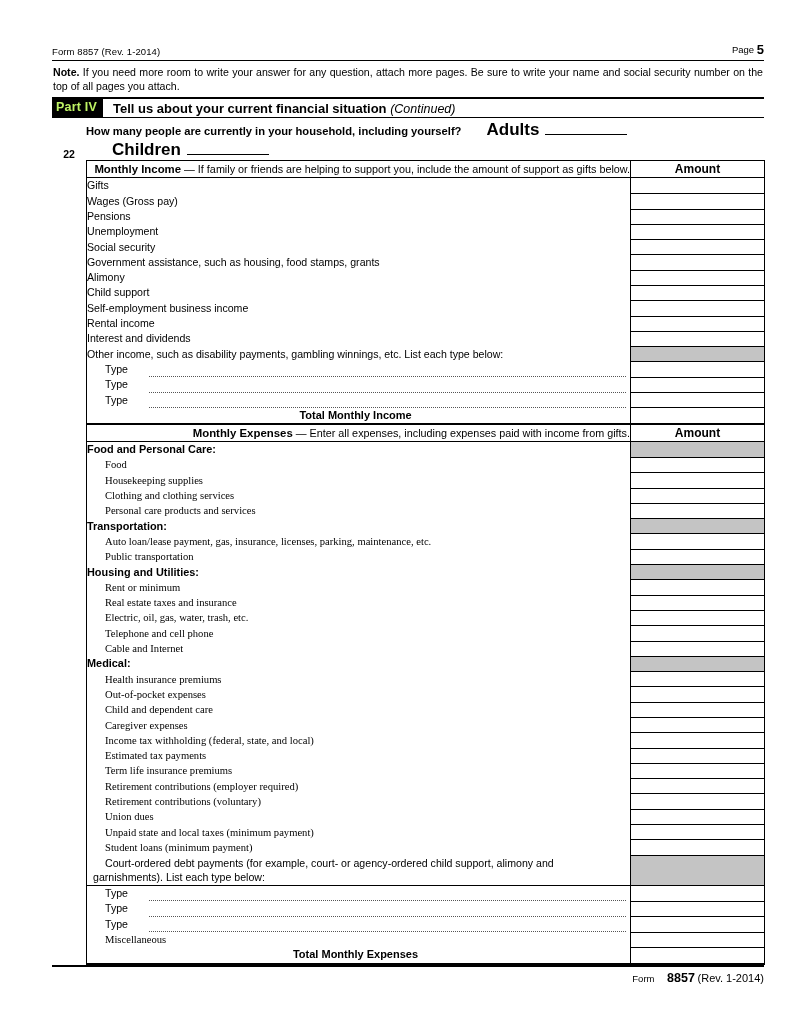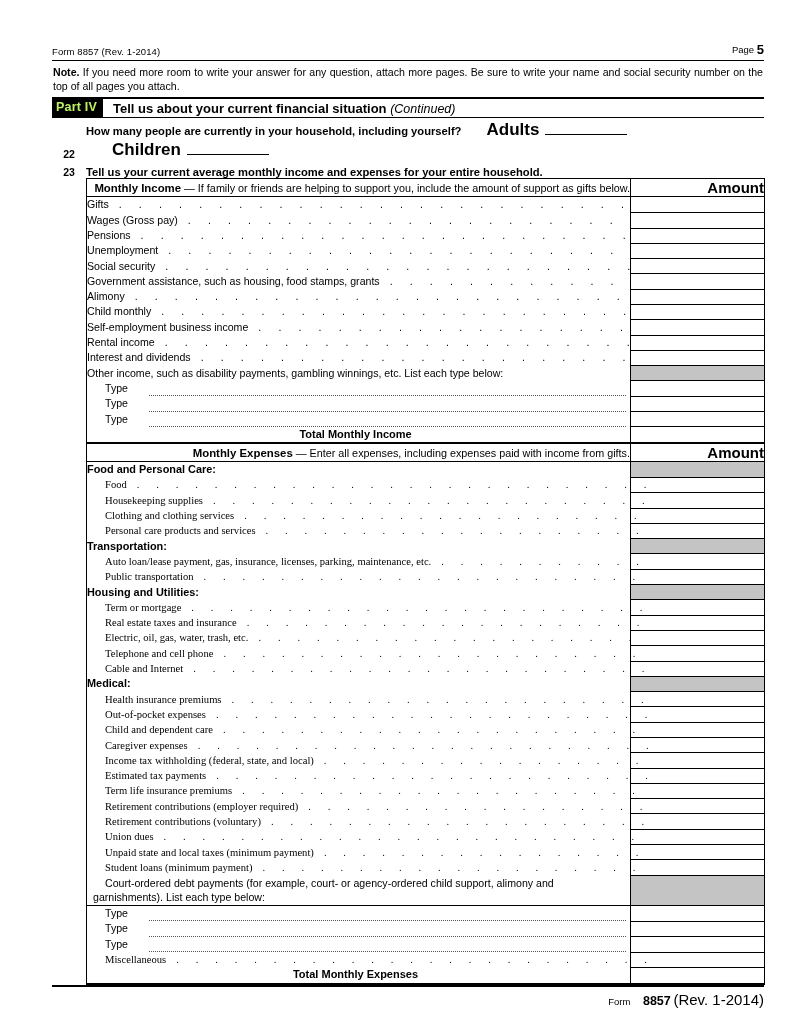--- a/index.html
+++ b/index.html
@@ -146,34 +146,35 @@
     box-sizing: border-box;
     white-space: nowrap;
     text-align: right;
   }
   .banner-desc b { font-weight: bold; font-size: 11.4px; }
   .banner-amt {
     border-right: 1.1px solid #000;
     border-top: 1.3px solid #000;
     border-bottom: 1.1px solid #000;
     height: 17px;
-    text-align: right;
+    text-align: center;
     font-weight: bold;
-    font-size: 15px;
+    font-size: 12px;
     box-sizing: border-box;
   }
 
   
   .leader {
     display: flex;
     align-items: flex-start;
     width: 100%;
     height: 15.3px;
     line-height: 15.3px;
     overflow: hidden;
+    flex-direction: column;
   }
   .leader .lbl { white-space: nowrap; }
   .leader .dots {
     flex: 1 1 auto;
     overflow: hidden;
     white-space: nowrap;
     letter-spacing: 7.1px;
     font-size: 10.6px;
     padding-left: 10px;
     color: #000;
@@ -226,21 +227,21 @@
   .twoline-desc span { display: block; }
 
   
   .bottom-rule { border-top: 2.2px solid #000; margin-top: 0px; }
   .footer {
     text-align: right;
     font-size: 9.5px;
     padding-top: 4px;
   }
   .footer b { font-size: 12.5px; font-weight: bold; margin-left: 10px; }
-  .footer i { font-style: normal; font-size: 15px; }
+  .footer i { font-style: normal; font-size: 11px; }
 </style>
 </head>
 <body>
 
 <div class="page">
   <div class="sheet">
 
     <div class="top-head">
       <div class="form-id">Form 8857 (Rev. 1-2014)</div>
       <div class="page-num">
@@ -269,24 +270,20 @@
           <span class="fld-label" style="margin-left:22px">Adults</span>
           <span class="blank-line blank-adults"></span>
         </span>
         <span class="inline-field">
           <span class="fld-label" style="margin-left:26px">Children</span>
           <span class="blank-line blank-children"></span>
         </span>
       </div>
     </div>
 
-    <div class="qrow">
-      <div class="qnum">23</div>
-      <div class="qtext">Tell us your current average monthly income and expenses for your entire household.</div>
-    </div>
 
     <table class="tbl">
       <colgroup>
           <col class="c-desc">
           <col class="c-amt">
         </colgroup>
       <tbody>
         <tr>
           <td class="banner-desc"><b>Monthly Income</b><span> — If family or friends are helping to support you, include the amount of support as gifts below.</span></td>
           <td class="banner-amt">Amount</td>
@@ -352,21 +349,21 @@
               <div class="leader ind0">
                 <span class="lbl">Alimony</span>
                 <span class="dots">. . . . . . . . . . . . . . . . . . . . . . . . . . . . . . . . . . . . . . . . . . . . . . . . . . . . . . .</span>
               </div>
             </td>
             <td class="cell-amt"></td>
           </tr>
           <tr>
             <td class="cell-desc">
               <div class="leader ind0">
-                <span class="lbl">Child monthly</span>
+                <span class="lbl">Child support</span>
                 <span class="dots">. . . . . . . . . . . . . . . . . . . . . . . . . . . . . . . . . . . . . . . . . . . . . . . . . . . . . . .</span>
               </div>
             </td>
             <td class="cell-amt"></td>
           </tr>
           <tr>
             <td class="cell-desc">
               <div class="leader ind0">
                 <span class="lbl">Self-employment business income</span>
                 <span class="dots">. . . . . . . . . . . . . . . . . . . . . . . . . . . . . . . . . . . . . . . . . . . . . . . . . . . . . . .</span>
@@ -516,21 +513,21 @@
           </tr>
           <tr>
             <td class="cell-desc">
               <div class="bold-head ind0">Housing and Utilities:</div>
             </td>
             <td class="cell-amt shaded"></td>
           </tr>
           <tr>
             <td class="cell-desc">
               <div class="leader ind2">
-                <span class="lbl">Term or mortgage</span>
+                <span class="lbl">Rent or minimum</span>
                 <span class="dots">. . . . . . . . . . . . . . . . . . . . . . . . . . . . . . . . . . . . . . . . . . . . . . . . . . . . . . .</span>
               </div>
             </td>
             <td class="cell-amt"></td>
           </tr>
           <tr>
             <td class="cell-desc">
               <div class="leader ind2">
                 <span class="lbl">Real estate taxes and insurance</span>
                 <span class="dots">. . . . . . . . . . . . . . . . . . . . . . . . . . . . . . . . . . . . . . . . . . . . . . . . . . . . . . .</span>

